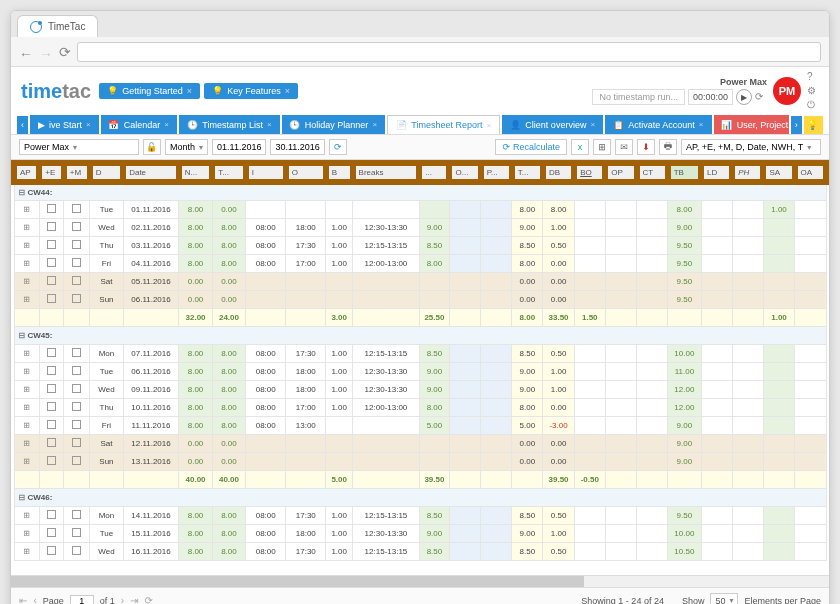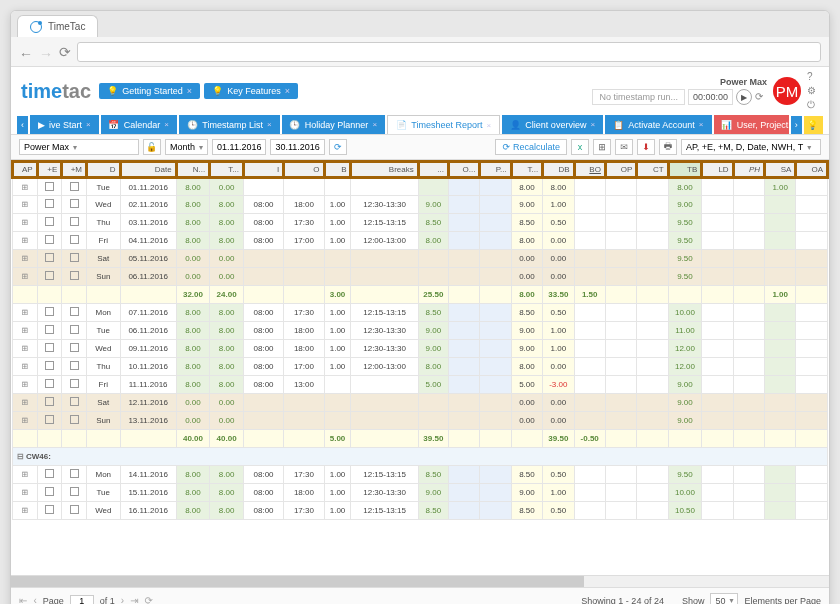--- a/index.html
+++ b/index.html
@@ -19,38 +19,38 @@
 .logo .ime { color:#2a8fd8; }
 .logo .tac { color:#888; }
 .tag-btn { background:#2a8fd8; color:#fff; font-size:9px; padding:3px 8px; border-radius:2px; display:flex; align-items:center; gap:4px; cursor:pointer; }
 .tag-btn .bulb { color:#ffd83d; }
 .tag-btn .x { color:#cce; }
 .spacer { flex:1; }
 .user-area { display:flex; align-items:center; gap:6px; font-size:9px; color:#555; }
 .timestamp-box { border:1px solid #ddd; padding:2px 6px; font-size:9px; color:#999; }
 .timer { border:1px solid #ddd; padding:2px 4px; font-size:9px; }
 .play-btn { width:16px; height:16px; border:1px solid #aaa; border-radius:50%; display:flex; align-items:center; justify-content:center; font-size:8px; color:#555; cursor:pointer; }
-.avatar { width:28px; height:28px; background:#e91e1e; color:#fff; border-radius:50%; display:flex; align-items:center; justify-content:center; font-size:15px; font-weight:normal;text-align:right; }
+.avatar { width:28px; height:28px; background:#e91e1e; color:#fff; border-radius:50%; display:flex; align-items:center; justify-content:center; font-size:11px; font-weight:bold;text-align:right; }
 .mini-icon { width:12px; height:12px; font-size:10px; color:#888; cursor:pointer; }
 .tabs-row { display:flex; gap:2px; padding:0 6px; background:#fff; align-items:center; }
 .app-tab { background:#2a8fd8; color:#fff; font-size:9px; padding:4px 8px; display:flex; align-items:center; gap:4px; cursor:pointer; white-space:nowrap; }
 .app-tab.active { background:#fff; color:#2a8fd8; border:1px solid #ccc; border-bottom:none; }
 .app-tab.red { background:#e65a5a; }
 .app-tab .icon { font-size:9px; }
 .app-tab .x { color:#cce; font-size:8px; }
 .nav-arrow { background:#2a8fd8; color:#fff; font-size:9px; padding:4px 4px; cursor:pointer; }
 .bulb-end { background:#ffd83d; color:#fff; padding:4px 4px; font-size:9px; cursor:pointer; }
 .toolbar { display:flex; align-items:center; gap:4px; padding:4px 8px; border-top:1px solid #ddd; border-bottom:1px solid #ddd; background:#fafafa; font-size:9px; }
 .sel { border:1px solid #ccc; padding:2px 4px; background:#fff; cursor:pointer; display:flex; align-items:center; gap:4px; }
 .sel .chev { color:#888; font-size:8px; }
 .tool-icon { width:18px; height:16px; border:1px solid #ccc; display:flex; align-items:center; justify-content:center; font-size:9px; color:#666; cursor:pointer; background:#fff; }
 .recalc { border:1px solid #ccc; padding:2px 6px; color:#2a8fd8; display:flex; align-items:center; gap:3px; cursor:pointer; background:#fff; }
 .grid-wrap { flex:1; overflow:auto; font-size:9px; }
 table { border-collapse:collapse; width:100%; }
-th { background:#f0f0f0; border:3px solid #a16207; padding:2px 3px; font-weight:normal; color:#555; font-size:8px; text-align:right; position:sticky; top:0; }
+th { background:#f0f0f0; border:6px solid #a16207; padding:2px 3px; font-weight:normal; color:#555; font-size:8px; text-align:left; position:sticky; top:0; }
 th.tb { background:#d9ead3; }
 td { border:1px solid #e5e5e5; padding:2px 3px; text-align:center; font-size:8px; color:#444; height:18px; }
 tr.group td { background:#eef5fb; text-align:left; font-weight:bold; color:#555; }
 tr.group td.first { padding-left:4px; }
 tr.wkend td { background:#f3ead9; }
 tr.sum td { background:#fffde6; color:#5a8a3a; font-weight:bold; }
 td.chk { width:22px; }
 td.exp { width:22px; }
 td.day { width:30px; }
 td.date { width:50px; }
@@ -224,20 +224,23 @@
               <th style="width: 28px;">OP</th>
               <th style="width: 28px;">CT</th>
               <th class="tb" style="width: 30px;">TB</th>
               <th style="width: 28px;">LD</th>
               <th style="width: 28px; font-style: italic;">PH</th>
               <th style="width: 28px;">SA</th>
               <th style="width: 28px;">OA</th>
             </tr>
           </thead>
         <tbody id="grid-body">
+            <tr class="group">
+              <td class="first" colspan="24"><span class="expico">⊟</span> CW44:</td>
+            </tr>
             <tr>
               <td class="exp"><span class="expico">⊞</span></td>
               <td class="chk"><span class="chkbox"></span></td>
               <td class="chk"><span class="chkbox"></span></td>
               <td class="day">Tue</td>
               <td class="date">01.11.2016</td>
               <td class="g">8.00</td>
               <td class="g">0.00</td>
               <td></td>
               <td></td>
@@ -405,20 +408,23 @@
               <td>8.00</td>
               <td>33.50</td>
               <td>1.50</td>
               <td></td>
               <td></td>
               <td></td>
               <td></td>
               <td></td>
               <td>1.00</td>
               <td></td>
+            </tr>
+            <tr class="group">
+              <td class="first" colspan="24"><span class="expico">⊟</span> CW45:</td>
             </tr>
             <tr>
               <td class="exp"><span class="expico">⊞</span></td>
               <td class="chk"><span class="chkbox"></span></td>
               <td class="chk"><span class="chkbox"></span></td>
               <td class="day">Mon</td>
               <td class="date">07.11.2016</td>
               <td class="g">8.00</td>
               <td class="g">8.00</td>
               <td>08:00</td>

